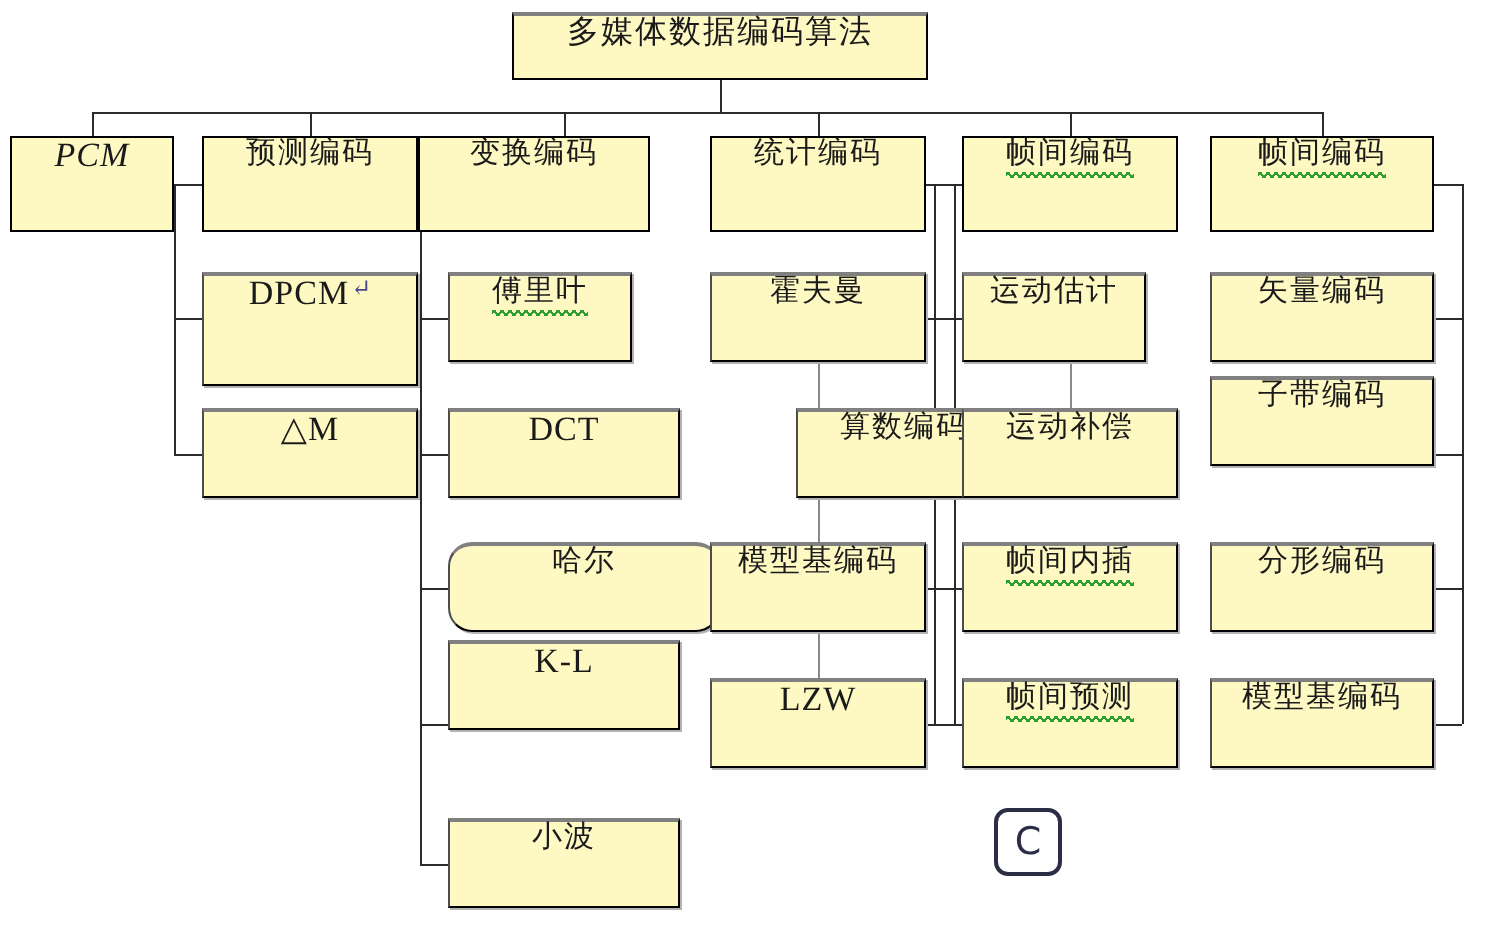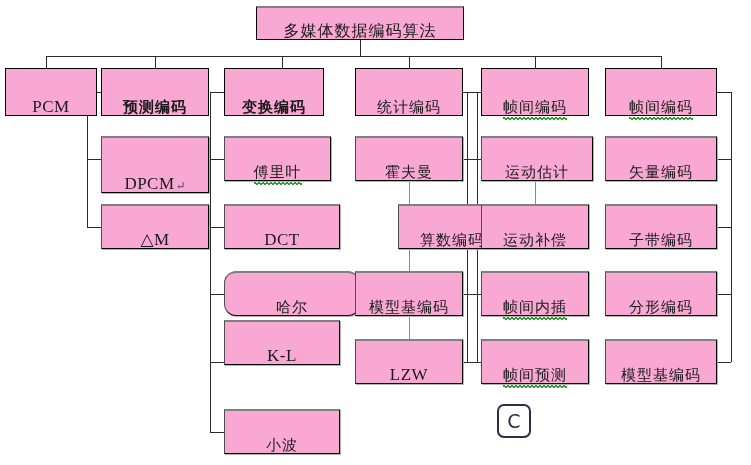--- a/index.html
+++ b/index.html
@@ -8,23 +8,23 @@
     background:#ffffff;
     font-family:"Liberation Serif","DejaVu Serif",serif;
     overflow:hidden;
   }
   #canvas{position:relative;width:751px;height:465px;}
 
   
   .node{
     position:absolute;
     box-sizing:border-box;
-    background:#f9a8d4;
+    background:#fef9c3;
     border:1px solid #000000;
-    display:flex;align-items:flex-end;justify-content:center;
+    display:flex;align-items:flex-start;justify-content:center;
     color:#1a1a1a;
     line-height:1;
     white-space:nowrap;
     z-index:3;
   }
   .node.shadow{
     border-top:2px solid #808080;
     border-left:1px solid #4d4d4d;
     box-shadow:1px 1px 0 #b3b3b3;
   }
@@ -118,37 +118,37 @@
       <div class="ln h" style="left: 717px; top: 294px; width: 14px;"></div>
       <div class="ln h" style="left: 717px; top: 362px; width: 14px;"></div>
       <div class="ln v gray" style="left: 409px; top: 181px; height: 203px;"></div>
       <div class="ln v gray" style="left: 535px; top: 181px; height: 23px;"></div>
       <div class="ln v gray" style="left: 409px; top: 181px; height: 23px;"></div>
       <div class="ln v gray" style="left: 409px; top: 249px; height: 22px;"></div>
       <div class="ln v gray" style="left: 409px; top: 316px; height: 23px;"></div>
       <div class="ln v gray" style="left: 535px; top: 181px; height: 23px;"></div>
     </div>
   <div id="nodes">
-      <div class="node latin" style="left: 5px; top: 68px; width: 92px; height: 48px;">
+      <div class="node latin" style="left: 5px; top: 68px; width: 82px; height: 48px; font-style: italic;">
         <span class="lbl">PCM</span>
       </div>
-      <div class="node cjk" style="left: 101px; top: 68px; width: 108px; height: 48px; font-weight: bold;">
+      <div class="node cjk" style="left: 101px; top: 68px; width: 108px; height: 48px;">
         <span class="lbl">预测编码</span>
       </div>
       <div class="node latin shadow" style="left: 101px; top: 136px; width: 108px; height: 57px;">
         <span class="lbl">DPCM</span>
         <span class="pilcrow">↵</span>
       </div>
       <div class="node latin shadow" style="left: 101px; top: 204px; width: 108px; height: 45px;">
         <span class="lbl">△M</span>
       </div>
-      <div class="node cjk" style="left: 224px; top: 68px; width: 100px; height: 48px; font-weight: bold;">
+      <div class="node cjk" style="left: 209px; top: 68px; width: 116px; height: 48px;">
         <span class="lbl">变换编码</span>
       </div>
-      <div class="node cjk shadow" style="left: 224px; top: 136px; width: 107px; height: 45px;">
+      <div class="node cjk shadow" style="left: 224px; top: 136px; width: 92px; height: 45px;">
         <span class="lbl sq-green">傅里叶</span>
       </div>
       <div class="node latin shadow" style="left: 224px; top: 204px; width: 116px; height: 45px;">
         <span class="lbl">DCT</span>
       </div>
       <div class="node cjk shadow" style="left: 224px; top: 271px; width: 136px; height: 45px; border-radius: 12px;">
         <span class="lbl">哈尔</span>
       </div>
       <div class="node latin shadow" style="left: 224px; top: 320px; width: 116px; height: 45px;">
         <span class="lbl">K-L</span>
@@ -167,39 +167,39 @@
       </div>
       <div class="node cjk shadow" style="left: 355px; top: 271px; width: 108px; height: 45px;">
         <span class="lbl">模型基编码</span>
       </div>
       <div class="node latin shadow" style="left: 355px; top: 339px; width: 108px; height: 45px;">
         <span class="lbl">LZW</span>
       </div>
       <div class="node cjk" style="left: 481px; top: 68px; width: 108px; height: 48px;">
         <span class="lbl sq-green">帧间编码</span>
       </div>
-      <div class="node cjk shadow" style="left: 481px; top: 136px; width: 112px; height: 45px;">
+      <div class="node cjk shadow" style="left: 481px; top: 136px; width: 92px; height: 45px;">
         <span class="lbl">运动估计</span>
       </div>
       <div class="node cjk shadow" style="left: 481px; top: 204px; width: 108px; height: 45px;">
         <span class="lbl">运动补偿</span>
       </div>
       <div class="node cjk shadow" style="left: 481px; top: 271px; width: 108px; height: 45px;">
         <span class="lbl sq-green">帧间内插</span>
       </div>
       <div class="node cjk shadow" style="left: 481px; top: 339px; width: 108px; height: 45px;">
         <span class="lbl sq-green">帧间预测</span>
       </div>
       <div class="node cjk" style="left: 605px; top: 68px; width: 112px; height: 48px;">
         <span class="lbl sq-green">帧间编码</span>
       </div>
       <div class="node cjk shadow" style="left: 605px; top: 136px; width: 112px; height: 45px;">
         <span class="lbl">矢量编码</span>
       </div>
-      <div class="node cjk shadow" style="left: 605px; top: 204px; width: 112px; height: 45px;">
+      <div class="node cjk shadow" style="left: 605px; top: 188px; width: 112px; height: 45px;">
         <span class="lbl">子带编码</span>
       </div>
       <div class="node cjk shadow" style="left: 605px; top: 271px; width: 112px; height: 45px;">
         <span class="lbl">分形编码</span>
       </div>
       <div class="node cjk shadow" style="left: 605px; top: 339px; width: 112px; height: 45px;">
         <span class="lbl">模型基编码</span>
       </div>
     </div>
 

